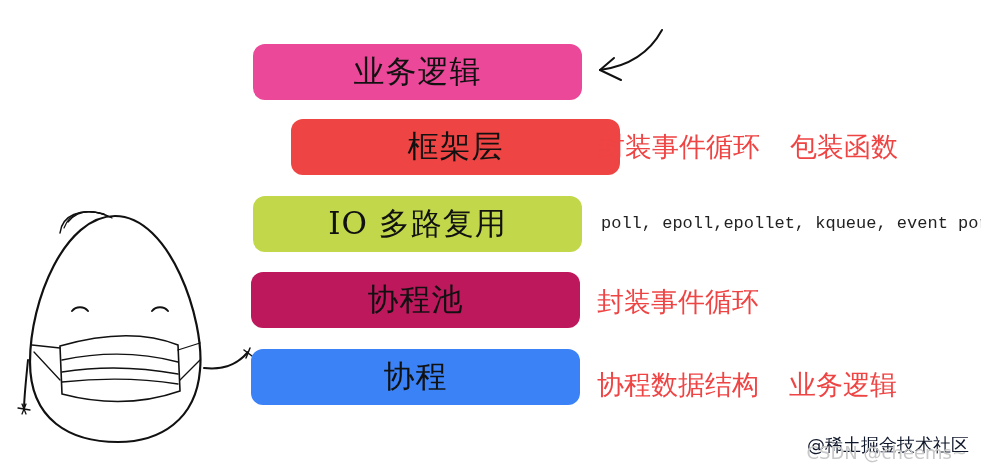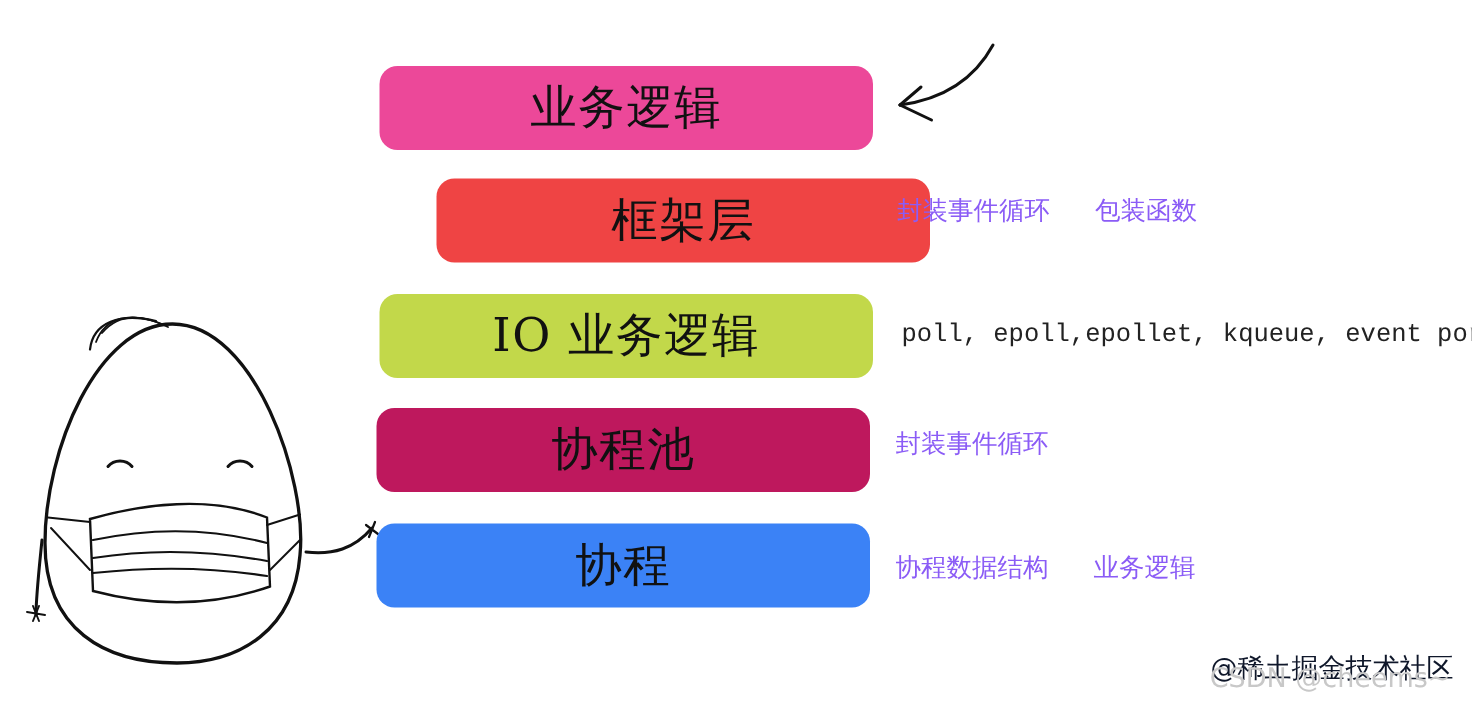--- a/index.html
+++ b/index.html
@@ -3,21 +3,21 @@
   <meta charset="utf-8">
   <style>
     html, body { margin: 0; padding: 0; background: #ffffff; }
     body { width: 981px; height: 471px; position: relative; overflow: hidden; font-family: "DejaVu Sans", sans-serif; }
     .layer {
       position: absolute; width: 329px; height: 56px;
       border-radius: 12px; display: flex; align-items: center; justify-content: center;
       font-family: "DejaVu Serif", serif; font-size: 31px; color: #111;
       letter-spacing: 1px;
     }
-    .desc { position: absolute; font-family: "DejaVu Serif", serif; font-size: 17px; color: #8b5cf6; white-space: nowrap; }
+    .desc { position: absolute; font-family: "DejaVu Serif", serif; font-size: 27px; color: #ef4444; white-space: nowrap; }
     .desc.mono { font-family: "Liberation Mono", monospace; font-size: 17px; color: #222; }
     .desc .gap { display: inline-block; width: 30px; }
     .watermark { position: absolute; right: 14px; bottom: 8px; font-size: 18px; color: #c8c8c8; white-space: nowrap; }
     .watermark2 { position: absolute; right: 12px; bottom: 14px; font-size: 18px; color: #0f172a; white-space: nowrap; }
     svg.figure { position: absolute; left: 0; top: 0; }
   </style>
 </head>
 <body>
 
 <svg class="figure" width="981" height="471">
@@ -62,21 +62,21 @@
 </div>
 
 <div class="layer" style="left:255px; top:119px; background:#ef4444;margin-left:36px;">
   <span>框架层</span>
 </div>
 <div class="desc" style="left:598px; top:129px;">
   <span>封装事件循环</span><span class="gap"></span><span>包装函数</span>
 </div>
 
 <div class="layer" style="left:253px; top:196px; background:#c2d84a;">
-  <span>IO 业务逻辑</span>
+  <span>IO 多路复用</span>
 </div>
 <div class="desc mono" style="left:601px; top:214px;">poll, epoll,epollet, kqueue, event port</div>
 
 <div class="layer" style="left:251px; top:272px; background:#be185d;">
   <span>协程池</span>
 </div>
 <div class="desc" style="left:597px; top:284px;">封装事件循环</div>
 
 <div class="layer" style="left:251px; top:349px; background:#3b82f6;">
   <span>协程</span>

